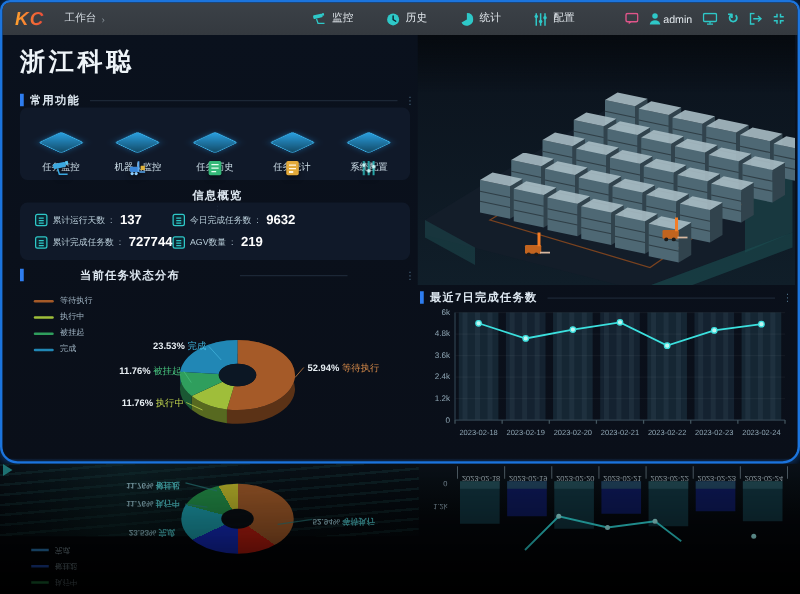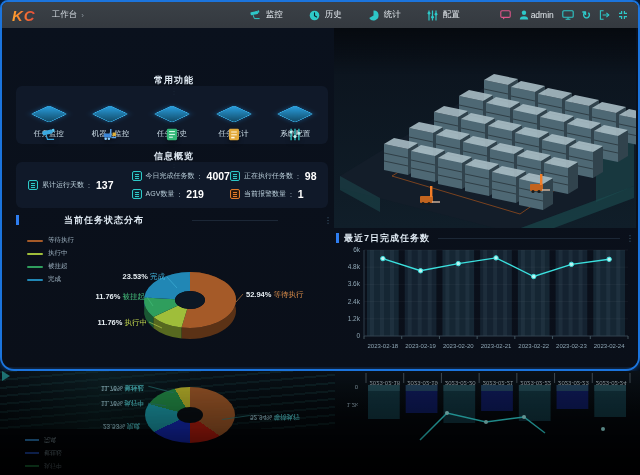--- a/index.html
+++ b/index.html
@@ -37,21 +37,21 @@
   .sec-hd { position:absolute; display:flex; align-items:center; height:12px; }
   .sec-bar { width:3px; height:10px; background:#2e7df0; margin-right:5px; }
   .sec-title { color:#dfe9f2; font-size:9px; font-weight:bold; letter-spacing:1px; white-space:nowrap; }
   .sec-line { flex:1; height:1px; background:#1c2736; margin:0 6px 0 8px; }
   .sec-menu { color:#4a6a80; font-size:8px; cursor:pointer; }
 
   .left-col { position:absolute; left:8px; top:0; width:322px; height:339px; }
   .right-col { position:absolute; left:332px; top:0; width:302px; height:339px; }
 
   
-  .hd-functions { left:6px; top:46px; width:316px;flex-direction:column; }
+  .hd-functions { left:6px; top:46px; width:316px; }
   .func-panel { position:absolute; left:6px; top:58px; width:312px; height:58px;
                 background:rgba(18,27,43,.85); border-radius:6px;
                 display:flex; justify-content:space-around; align-items:flex-end; padding:4px 2px 5px; }
   .func-item { width:58px; text-align:center; cursor:pointer; position:relative; }
   .func-ic { position:relative; width:40px; height:32px; margin:0 auto; }
   .plat { position:absolute; left:50%; bottom:1px; width:26px; height:26px; margin-left:-13px;
           background:linear-gradient(135deg,#2a9fe0,#124a66); border:1px solid #3ab0e8;
           border-radius:3px; transform:rotateX(62deg) rotateZ(45deg);
           box-shadow:0 0 7px rgba(26,120,192,.55); }
   .glyph { position:absolute; left:50%; top:0; transform:translateX(-50%); z-index:2;
@@ -203,20 +203,21 @@
               <path d="M9 3.4 L6.4 3.4 L6.4 1"></path>
               <path d="M1 6.6 L3.6 6.6 L3.6 9"></path>
               <path d="M9 6.6 L6.4 6.6 L6.4 9"></path>
             </g>
           </svg>
       </span>
     </div>
   </div>
 
   <div class="content">
+    <h1 class="page-title">浙江科聪</h1>
 
     <div class="left-col">
 
       <div class="sec-hd hd-functions">
         <span class="sec-bar"></span>
         <span class="sec-title">常用功能</span>
         <span class="sec-line"></span>
         <span class="sec-menu">⋮</span>
       </div>
 
@@ -297,47 +298,39 @@
       </div>
 
       <div class="stats-panel">
         <div class="stat-col">
           <div class="stat-cell">
             <span class="stat-ic"></span>
             <span class="stat-label">累计运行天数</span>
               <span class="stat-label">:</span>
             <span class="stat-value">137</span>
           </div>
+          <div class="stat-cell">
+            <span class="stat-ic"></span>
+            <span class="stat-label">累计完成任务数</span>
+              <span class="stat-label">:</span>
+            <span class="stat-value">727744</span>
+          </div>
         </div>
         <div class="stat-col">
           <div class="stat-cell">
             <span class="stat-ic"></span>
             <span class="stat-label">今日完成任务数</span>
               <span class="stat-label">:</span>
-            <span class="stat-value">4007</span>
+            <span class="stat-value">9632</span>
           </div>
           <div class="stat-cell">
             <span class="stat-ic"></span>
             <span class="stat-label">AGV数量</span>
               <span class="stat-label">:</span>
             <span class="stat-value">219</span>
-          </div>
-        </div>
-        <div class="stat-col">
-          <div class="stat-cell">
-            <span class="stat-ic"></span>
-            <span class="stat-label">正在执行任务数</span>
-              <span class="stat-label">:</span>
-            <span class="stat-value">98</span>
-          </div>
-          <div class="stat-cell">
-            <span class="stat-ic alert"></span>
-            <span class="stat-label">当前报警数量</span>
-              <span class="stat-label">:</span>
-            <span class="stat-value">1</span>
           </div>
         </div>
       </div>
 
       <div class="sec-hd hd-distribution">
         <span class="sec-bar"></span>
         <span class="sec-title">当前任务状态分布</span>
         <span class="sec-line"></span>
         <span class="sec-menu">⋮</span>
       </div>

